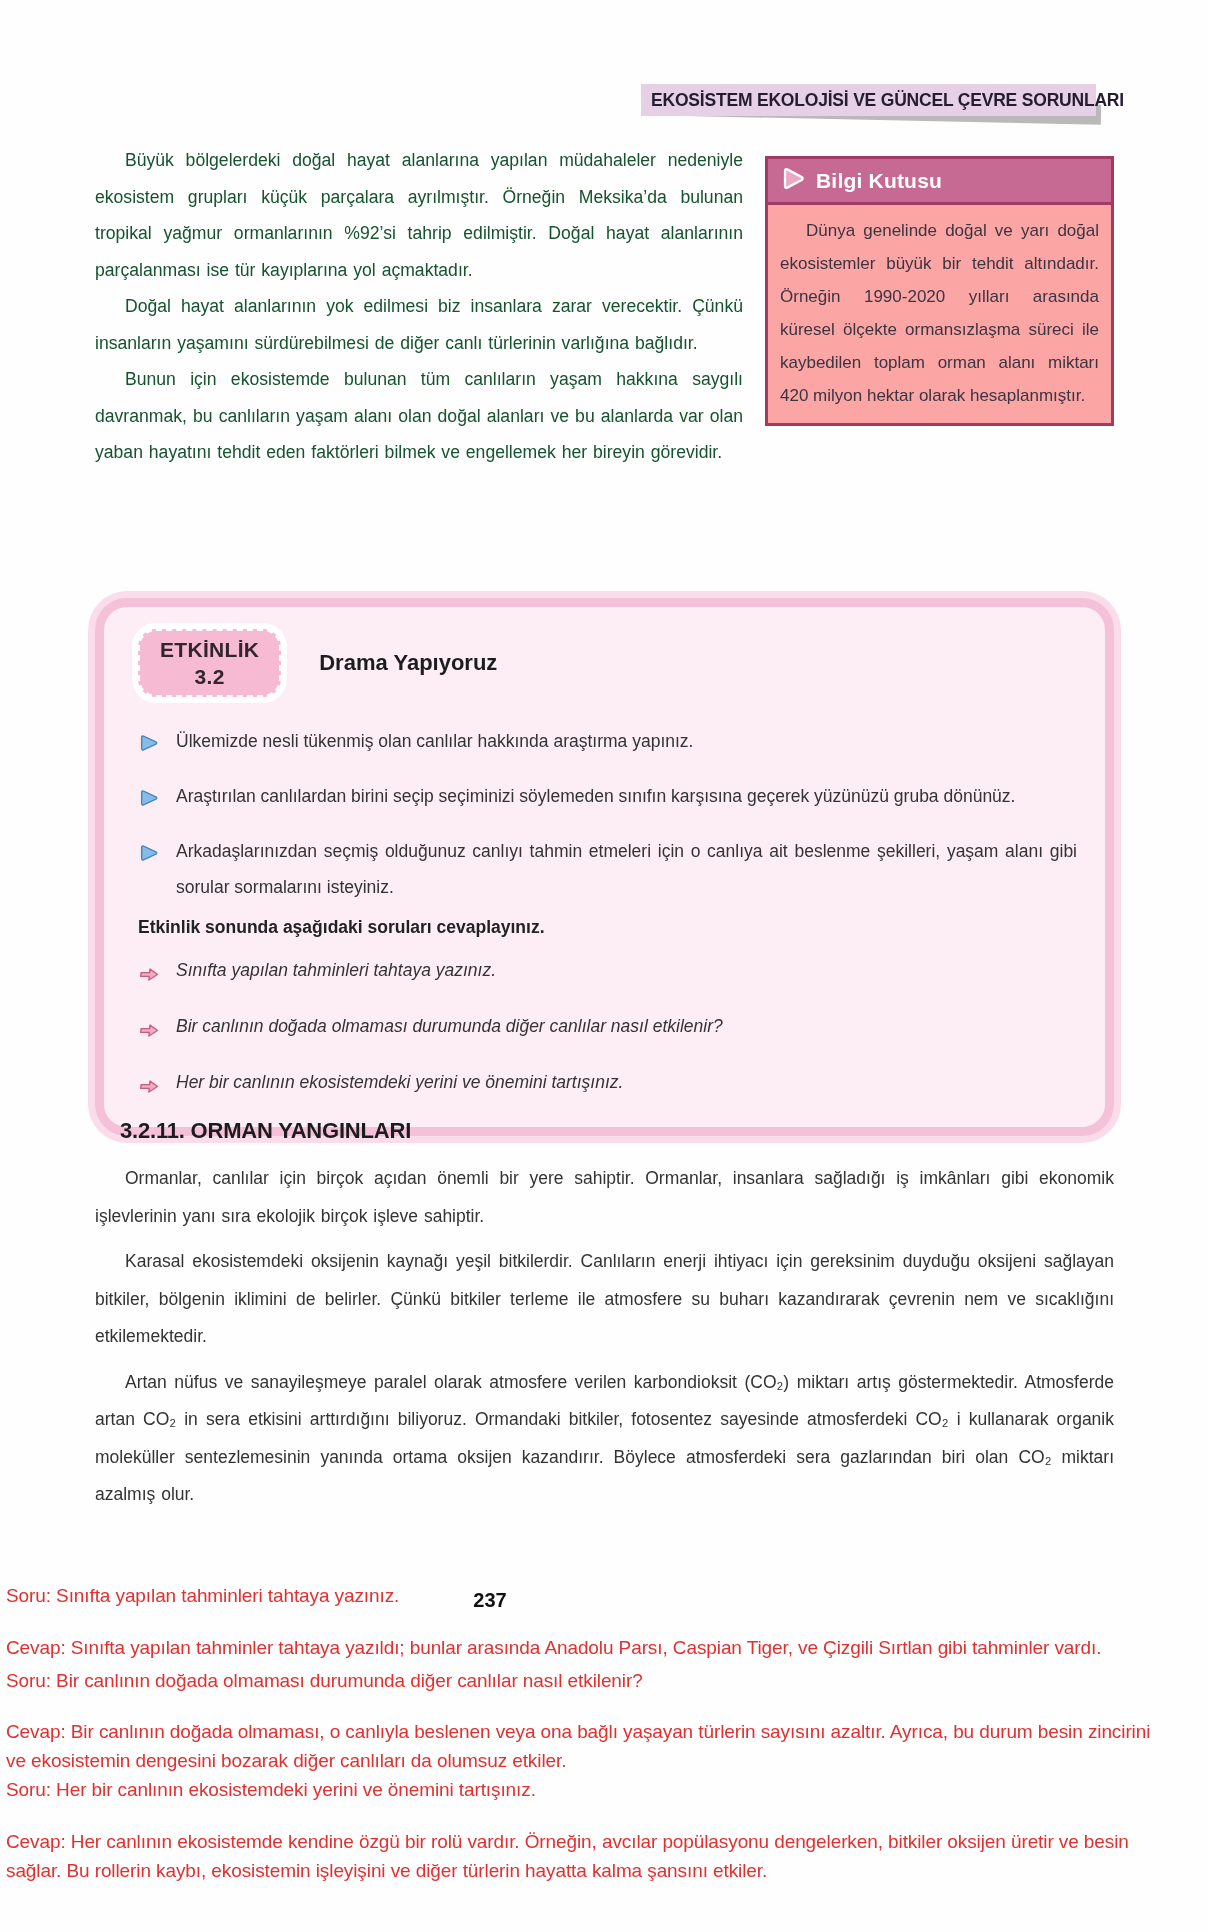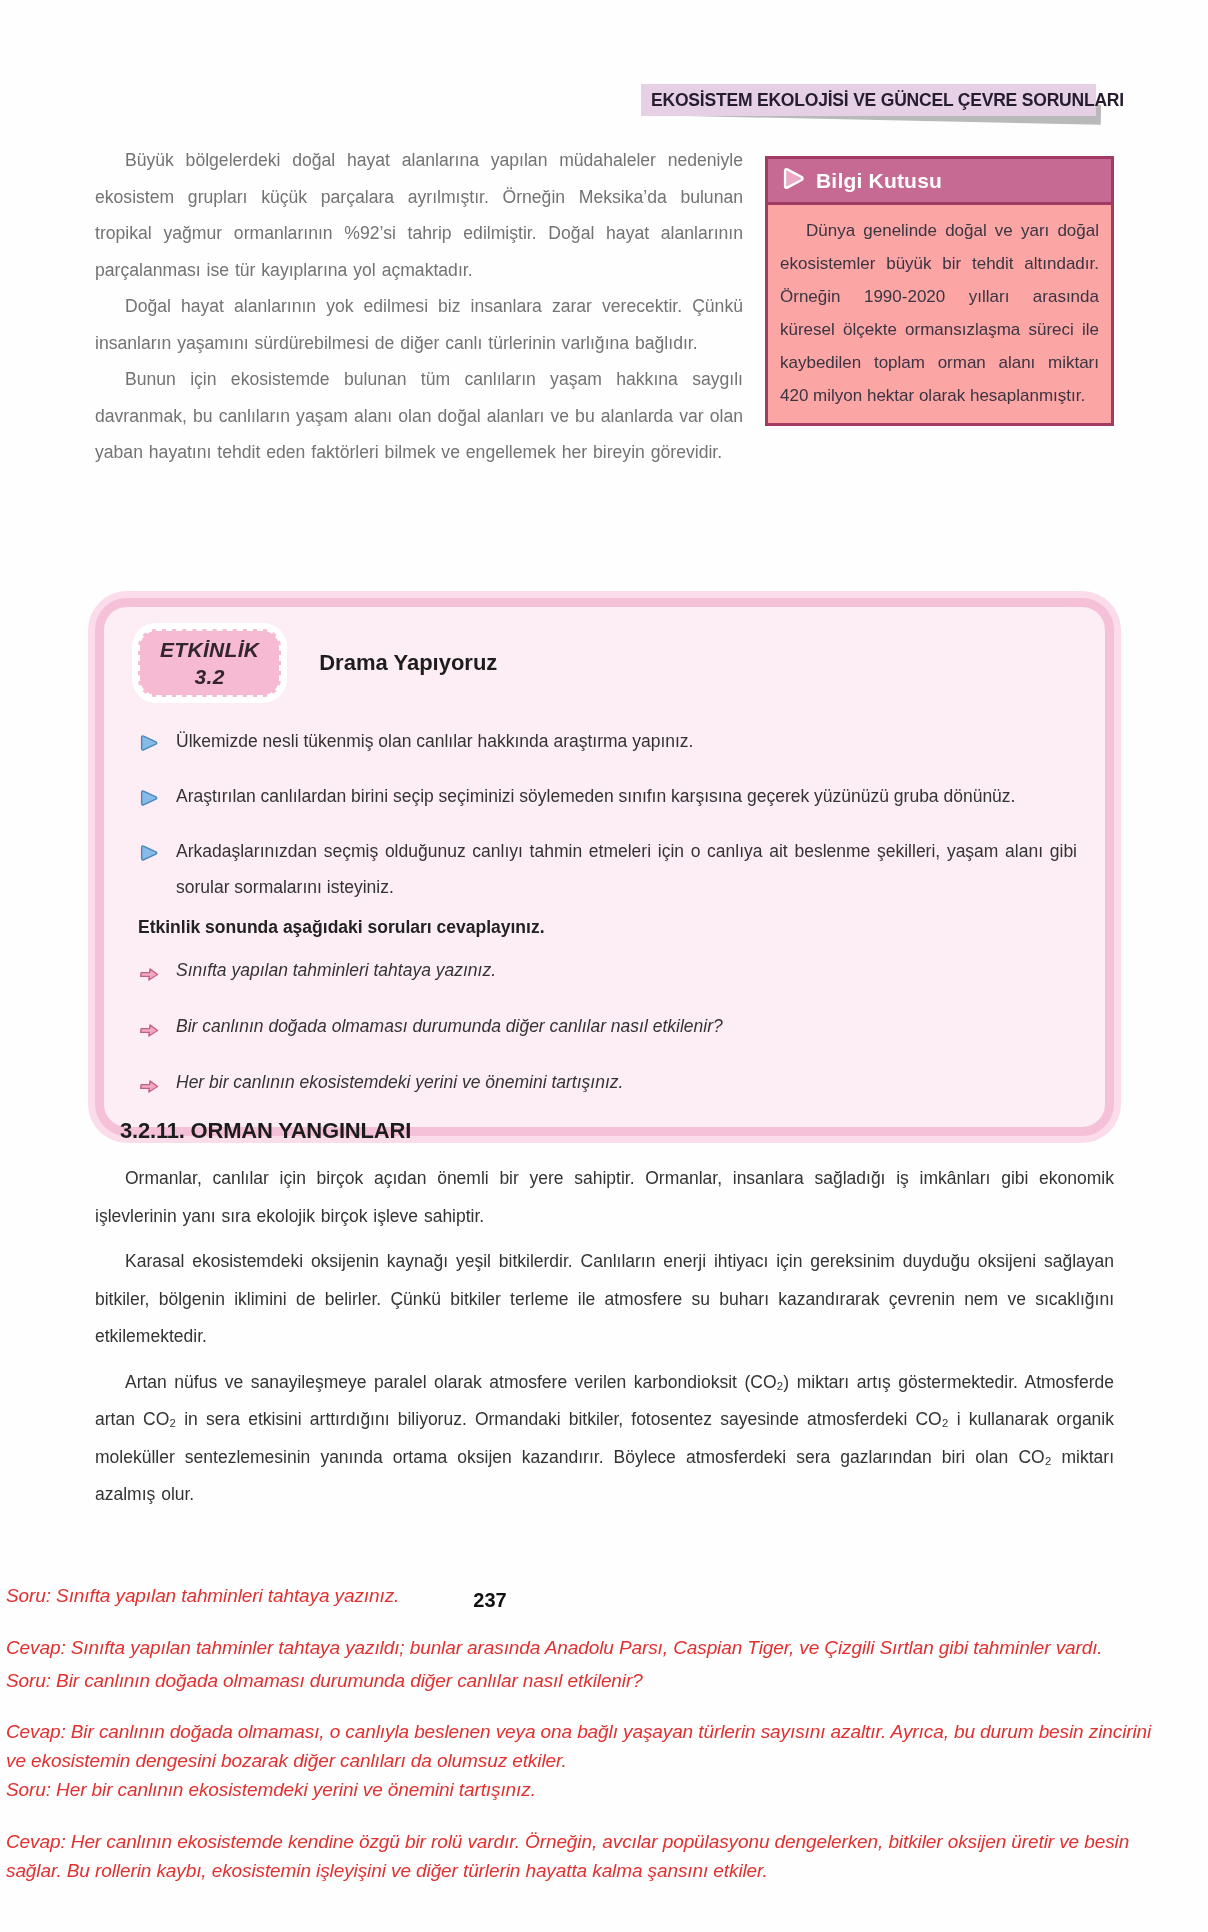--- a/index.html
+++ b/index.html
@@ -15,21 +15,21 @@
   .badge {
     position:relative; background:#e5d0e6; color:#251c2f;
     font-weight:bold; font-size:17.5px; letter-spacing:-0.2px;
     padding:6px 10px 5px; text-align:center; white-space:nowrap;
   }
 
   
   .content-top { position:absolute; left:95px; top:142px; width:1019px; }
   .para {
     margin:0; font-size:17.6px; line-height:36.5px;
-    text-align:justify; text-indent:30px; color:#737373;
+    text-align:justify; text-indent:30px; color:#14532d;
     word-spacing:1px;
   }
   .bilgi { float:right; width:349px; margin:14px 0 55px 22px; }
   .bilgi-header {
     position:relative; z-index:1; display:flex; align-items:center; gap:10px;
     background:#c76a93; border:3px solid #a23b64; padding:7px 13px;
   }
   .bilgi-title { color:#ffffff; font-weight:bold; font-size:21px; letter-spacing:0.2px; }
   .bilgi-body {
     background:#fca5a5; border:3px solid #a23b64; border-top:none;
@@ -43,21 +43,21 @@
     position:absolute; left:95px; top:598px; width:1019px; height:538px;
     box-sizing:border-box; background:#fdeef5;
     border:9px solid #f5c1d8; border-radius:32px;
     box-shadow:0 0 0 7px #fbdcea;
   }
   .activity-head { display:flex; align-items:center; gap:32px; padding:10px 0 0 28px; height:92px; }
   .etk-badge-outer { background:#ffffff; border-radius:24px; padding:6px; }
   .etk-badge {
     background:#f6bad3; border:2px dashed #ffffff; border-radius:18px;
     padding:5px 20px; text-align:center; font-weight:bold; font-size:21px;
-    line-height:27px; color:#33252f; letter-spacing:0.3px;font-style:italic;
+    line-height:27px; color:#33252f; letter-spacing:0.3px;
   }
   .activity-title { margin:0; font-size:22px; font-weight:bold; color:#1d1d1d; }
   .activity-body { padding:14px 28px 0 34px; }
   .step { display:flex; align-items:flex-start; gap:16px; margin-bottom:12px;
           font-size:17.5px; line-height:36px; text-align:justify; color:#333; }
   .step-icon { flex:0 0 auto; margin-top:7px; }
   .followup { font-weight:bold; font-size:17.5px; margin:10px 0 14px; color:#222; }
   .question { display:flex; align-items:flex-start; gap:14px; margin-bottom:12px;
               font-size:17.5px; line-height:36px; color:#333;font-style:italic; }
   .q-icon { flex:0 0 auto; margin-top:8px; }
@@ -67,21 +67,21 @@
   .orman h2 { margin:0 0 16px; padding-left:25px; font-size:22px; color:#1c1c1c; letter-spacing:-0.2px; }
   .orman p { margin:0 0 8px; font-size:17.5px; line-height:37.5px;
              text-align:justify; text-indent:30px; color:#333; word-spacing:1px; }
 
   
   .pageno { position:absolute; top:1589px; left:445px; width:90px;
             text-align:center; font-weight:bold; font-size:20px; color:#111; }
 
   
   .annotations { position:absolute; left:6px; top:1581px; width:1150px;
-                 color:#e03030; font-size:19px; line-height:29px; letter-spacing:-0.1px;font-style:italic; }
+                 color:#e03030; font-size:19px; line-height:29px; letter-spacing:-0.1px; }
   .ann { margin:0; }
   .ann-2 { margin-top:23px; }
   .ann-3 { margin-top:4px; }
   .ann-4 { margin-top:22px; }
   .ann-5 { margin-top:0; }
   .ann-6 { margin-top:23px; }
 </style>
 </head>
 <body>
 

